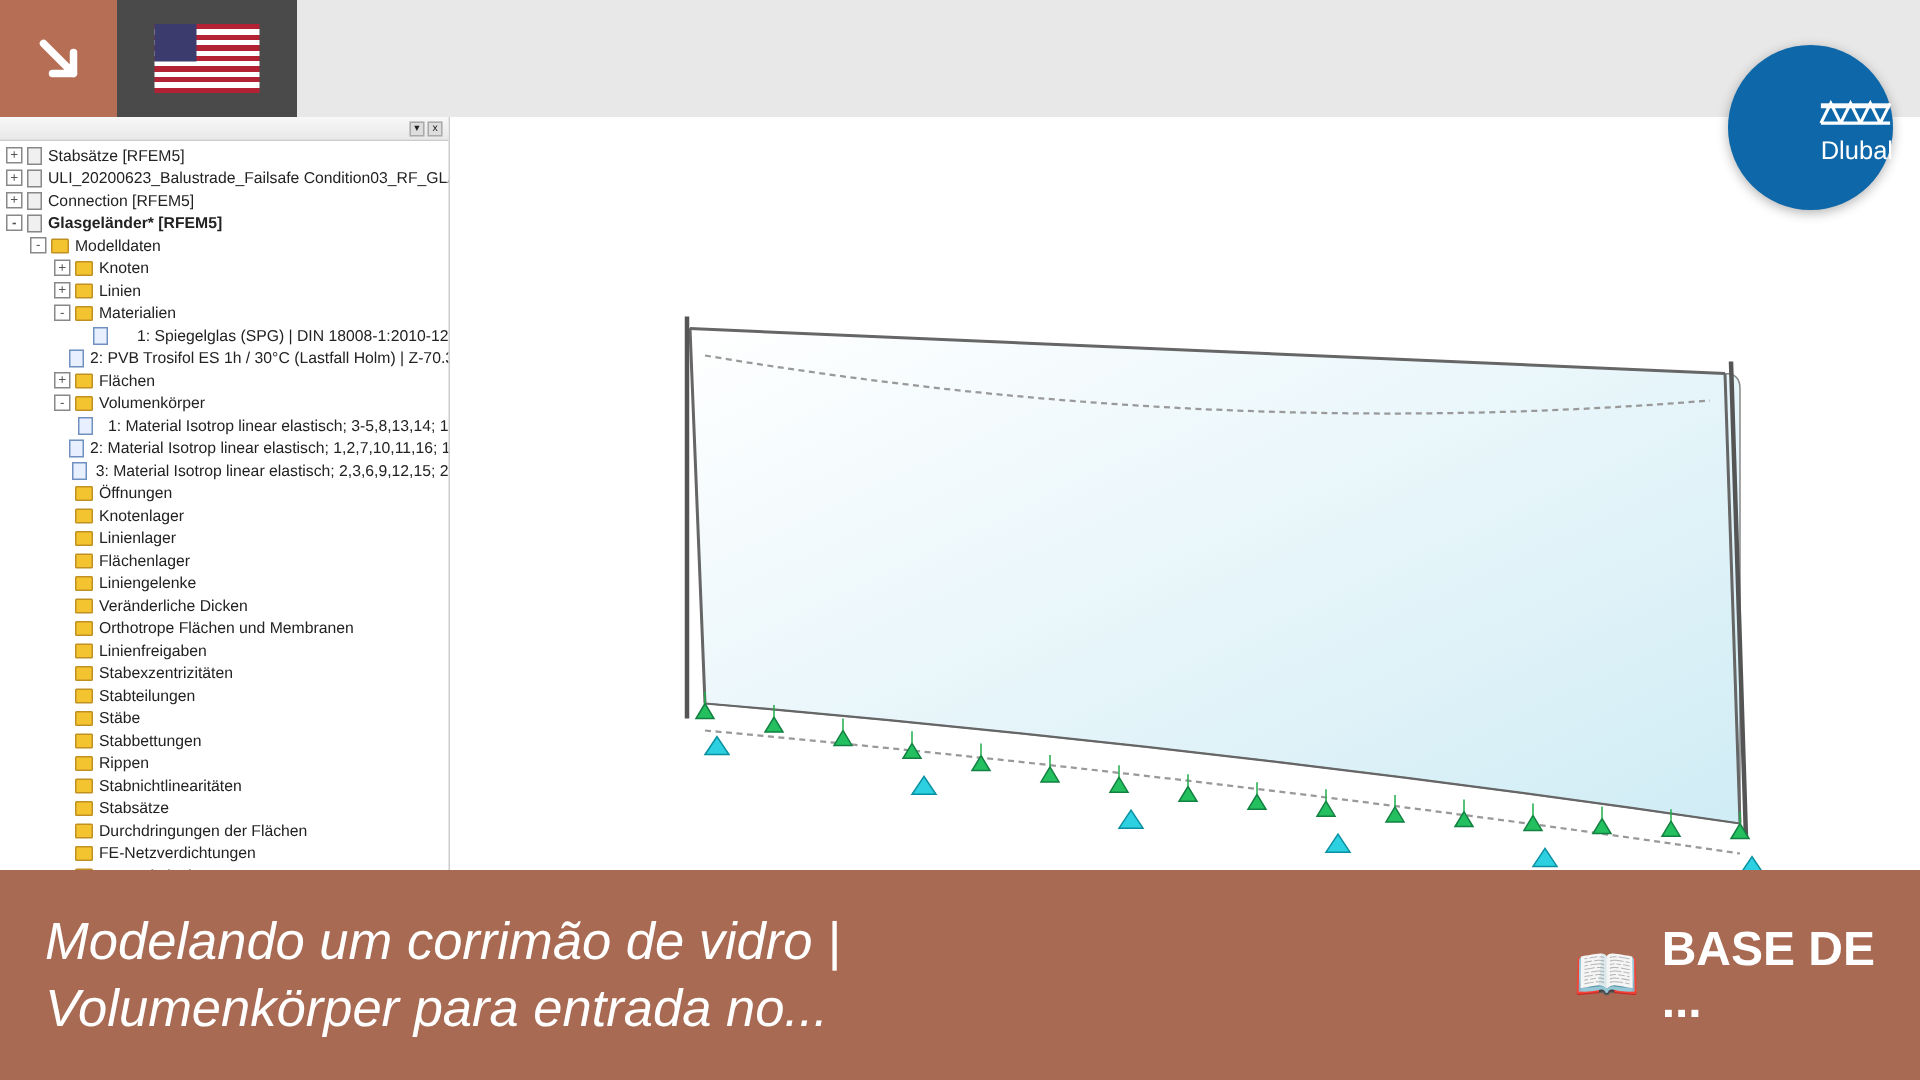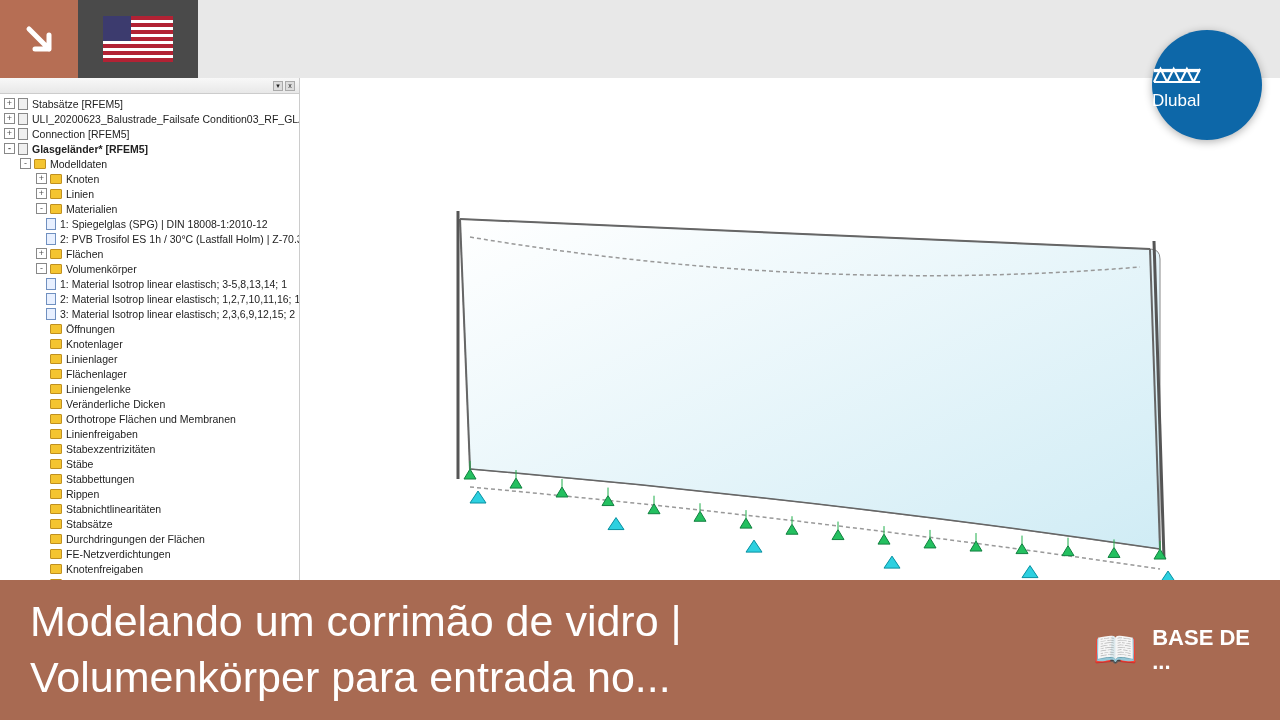--- a/index.html
+++ b/index.html
@@ -29,40 +29,40 @@
 .app-body { position: absolute; top: 78px; left: 0; right: 0; bottom: 0; display: flex; }
 
 .nav-panel { width: 300px; background: #fff; border-right: 1px solid #ccc; overflow: hidden; font-size: 10.5px; color: #222; position: relative; }
 .nav-header { height: 16px; background: linear-gradient(#f8f8f8,#e8e8e8); border-bottom: 1px solid #ccc; display:flex; align-items:center; justify-content:flex-end; padding-right:4px; gap:2px;}
 .nav-header span { width:10px; height:10px; background:#ddd; border:1px solid #aaa; font-size:7px; text-align:center; line-height:8px;}
 .tree { padding: 2px 0; }
 .tree-row { display: flex; align-items: center; height: 15px; padding-left: 4px; white-space: nowrap; overflow: hidden; }
 .tree-row.l0 { padding-left: 4px; font-weight: normal; }
 .tree-row.l1 { padding-left: 20px; }
 .tree-row.l2 { padding-left: 36px; }
-.tree-row.l3 { padding-left: 32px; }
+.tree-row.l3 { padding-left: 32px; justify-content: space-between; }
 .tree-row.bold { font-weight: bold; }
 .expander { width: 11px; height: 11px; border: 1px solid #888; background: #fff; font-size: 9px; line-height: 9px; text-align: center; margin-right: 3px; color: #555; flex-shrink: 0; }
 .expander.empty { border:none; background:none; }
 .folder-icon { width: 12px; height: 10px; background: #f4c430; border: 1px solid #c09020; border-radius: 1px; margin-right: 4px; flex-shrink: 0; }
 .file-icon { width: 10px; height: 12px; background: #e8f0ff; border: 1px solid #7090c0; margin-right: 4px; flex-shrink: 0; }
 .doc-icon { width: 10px; height: 12px; background: #f0f0f0; border: 1px solid #888; margin-right: 4px; flex-shrink: 0; }
 
 .viewport { flex: 1; background: #fff; position: relative; overflow: hidden; }
 .model-svg { position: absolute; top: 0; left: 0; width: 100%; height: 100%; }
 
-.dlubal-badge { position: absolute; top: 30px; right: 18px; width: 110px; height: 110px; border-radius: 50%; background: #0d67a8; display: flex; flex-direction: column; align-items: flex-start; justify-content: center; color: #fff; z-index: 10; box-shadow: 0 2px 8px rgba(0,0,0,0.3); }
+.dlubal-badge { position: absolute; top: 30px; right: 18px; width: 110px; height: 110px; border-radius: 50%; background: #0d67a8; display: flex; flex-direction: column; align-items: flex-end; justify-content: center; color: #fff; z-index: 10; box-shadow: 0 2px 8px rgba(0,0,0,0.3); }
 .dlubal-badge .bridge { width: 50px; height: 28px; margin-bottom: 4px; }
 .dlubal-badge .label { font-size: 17px; font-weight: 500; }
 
 .caption-bar { position: absolute; left: 0; right: 0; bottom: 0; height: 140px; background: #a86a52; display: flex; align-items: center; padding: 0 30px; color: #fff; z-index: 8; }
-.caption-title { font-size: 43px; font-weight: 400; line-height: 1.3; flex: 1; }
+.caption-title { font-size: 35px; font-weight: 400; line-height: 1.3; flex: 1; font-style: italic; }
 .caption-right { display: flex; align-items: center; gap: 14px; margin-left: 20px; }
 .book-icon { font-size: 36px; }
-.caption-side { font-size: 22px; font-weight: 700; line-height: 1.1; }
+.caption-side { font-size: 32px; font-weight: 700; line-height: 1.1; }
 </style>
 </head>
 <body>
 
 <div class="top-header">
   <div class="header-left-block">
     <svg viewBox="0 0 40 40">
       <path d="M10 10 L30 30 M30 30 L30 16 M30 30 L16 30" stroke="#fff" stroke-width="5" fill="none" stroke-linecap="round"></path>
     </svg>
   </div>
@@ -297,20 +297,25 @@
           <span>Linienfreigaben</span>
         </div>
         <div class="tree-row l2">
           <div class="expander empty"></div>
           <div class="folder-icon"></div>
           <span>Stabexzentrizitäten</span>
         </div>
         <div class="tree-row l2">
           <div class="expander empty"></div>
           <div class="folder-icon"></div>
+          <span>Stabteilungen</span>
+        </div>
+        <div class="tree-row l2">
+          <div class="expander empty"></div>
+          <div class="folder-icon"></div>
           <span>Stäbe</span>
         </div>
         <div class="tree-row l2">
           <div class="expander empty"></div>
           <div class="folder-icon"></div>
           <span>Stabbettungen</span>
         </div>
         <div class="tree-row l2">
           <div class="expander empty"></div>
           <div class="folder-icon"></div>

